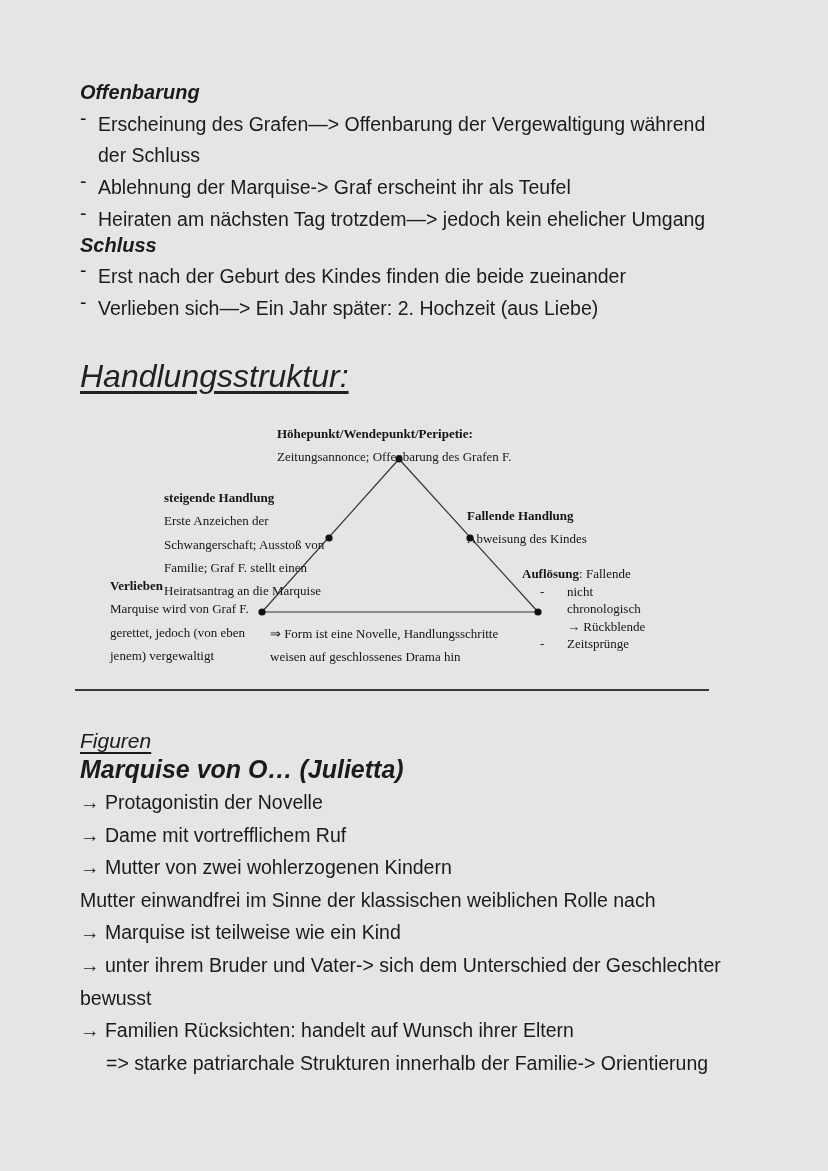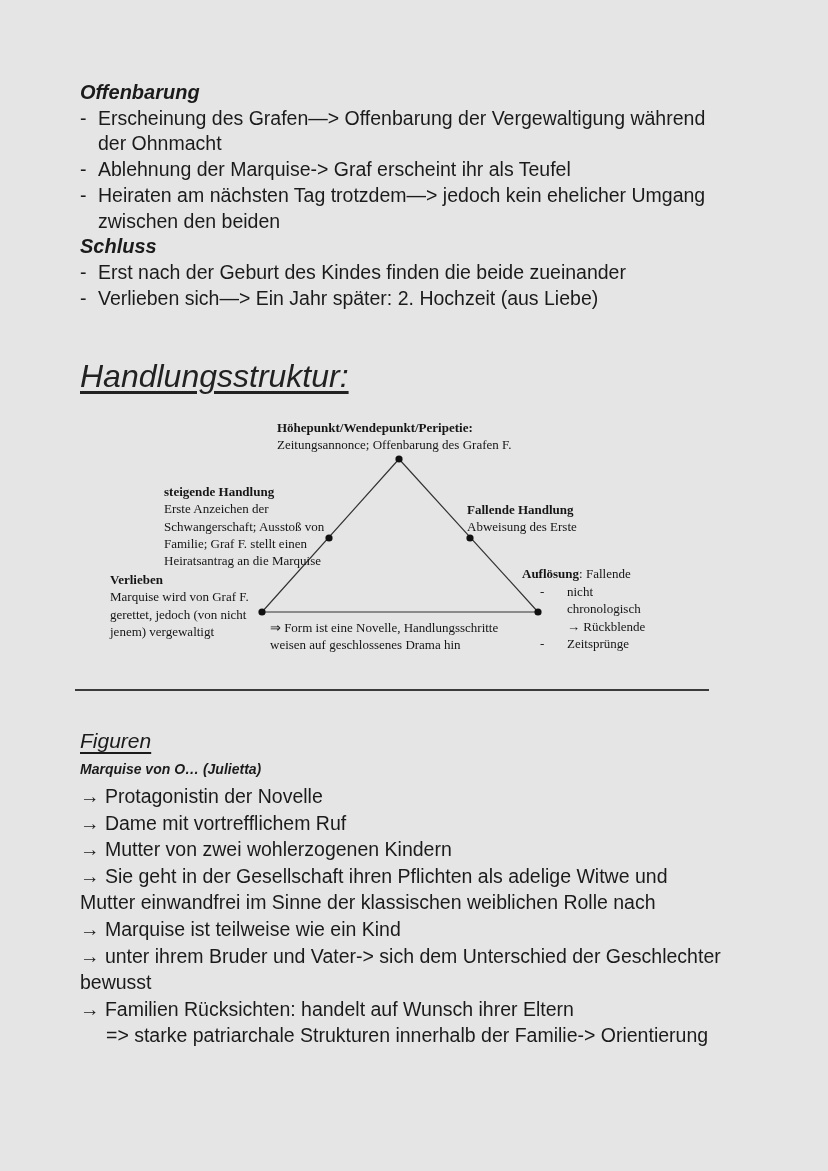--- a/index.html
+++ b/index.html
@@ -5,21 +5,21 @@
   html,body{margin:0;padding:0;background:#ffffff;}
   .page{
     position:relative;width:828px;height:1171px;background:#e5e5e5;
     font-family:"Liberation Sans",sans-serif;color:#1b1b1b;overflow:hidden;padding-left:31px;
   }
   
   .notes-top{position:absolute;left:80px;top:80px;width:692px;font-size:19.5px;line-height:25.7px;}
   .note-heading{font-weight:bold;font-style:italic;font-size:20px;}
   .dash-item{display:flex;}
   .dash-col{width:18px;flex:none;}
-  .line{display:block;}
+  .line{display:block;margin-top:6px;}
   
   .sec-heading{
     position:absolute;left:80px;font-style:italic;text-decoration:underline;
     text-underline-offset:4px;color:#222;
   }
   #handlung-heading{top:358px;font-size:32px;}
   
   .diagram{
     position:absolute;left:0;top:410px;width:664px;height:260px;
     font-family:"Liberation Serif",serif;font-size:13px;line-height:17.3px;color:#151515;
@@ -28,50 +28,49 @@
   .dlabel{position:absolute;white-space:nowrap;}
   .dlabel b{font-weight:bold;}
   .res-rows{position:absolute;left:540px;top:173px;}
   .res-row{display:flex;}
   .res-dash{width:27px;flex:none;}
   
   .divider{position:absolute;left:75px;top:689px;width:634px;height:2px;background:#3a3a3a;}
   
   .figuren{position:absolute;left:80px;top:727px;width:700px;font-size:19.5px;line-height:26.6px;}
   #figuren-heading{font-style:italic;text-decoration:underline;text-underline-offset:4px;font-size:21px;line-height:28px;}
-  .fig-subheading{font-weight:bold;font-style:italic;font-size:14px;line-height:28px;}
+  .fig-subheading{font-weight:bold;font-style:italic;font-size:25px;line-height:28px;}
   .indent1{padding-left:26px;}
   .indent2{padding-left:32px;}
 </style>
 </head>
 <body>
 
 <div class="page">
 
   <div class="notes-top">
     <div class="note-heading">Offenbarung</div>
 
     <div class="dash-item">
       <span class="dash-col">-</span>
       <span>
         <span class="line">Erscheinung des Grafen—&gt; Offenbarung der Vergewaltigung während</span>
-        <span class="line">der Ohnmacht</span>
+        <span class="line">der Schluss</span>
       </span>
     </div>
     <div class="dash-item">
       <span class="dash-col">-</span>
       <span>
         <span class="line">Ablehnung der Marquise-&gt; Graf erscheint ihr als Teufel</span>
       </span>
     </div>
     <div class="dash-item">
       <span class="dash-col">-</span>
       <span>
         <span class="line">Heiraten am nächsten Tag trotzdem—&gt; jedoch kein ehelicher Umgang</span>
-        <span class="line">zwischen den beiden</span>
       </span>
     </div>
 
     <div class="note-heading">Schluss</div>
 
     <div class="dash-item">
       <span class="dash-col">-</span>
       <span>
         <span class="line">Erst nach der Geburt des Kindes finden die beide zueinander</span>
       </span>
@@ -104,27 +103,27 @@
     <div class="dlabel" style="left:164px;top:73px;">
       <b class="line">steigende Handlung</b>
       <span class="line">Erste Anzeichen der</span>
       <span class="line">Schwangerschaft; Ausstoß von</span>
       <span class="line">Familie; Graf F. stellt einen</span>
       <span class="line">Heiratsantrag an die Marquise</span>
     </div>
 
     <div class="dlabel" style="left:467px;top:91px;">
       <b class="line">Fallende Handlung</b>
-      <span class="line">Abweisung des Erste</span>
+      <span class="line">Abweisung des Kindes</span>
     </div>
 
     <div class="dlabel" style="left:110px;top:161px;">
       <b class="line">Verlieben</b>
       <span class="line">Marquise wird von Graf F.</span>
-      <span class="line">gerettet, jedoch (von nicht</span>
+      <span class="line">gerettet, jedoch (von eben</span>
       <span class="line">jenem) vergewaltigt</span>
     </div>
 
     <div class="dlabel" style="left:522px;top:155px;">
       <b>Auflösung</b><span>: Fallende</span>
     </div>
     <div class="res-rows">
       <div class="res-row">
         <span class="res-dash">-</span>
         <span>nicht chronologisch</span>
@@ -154,21 +153,20 @@
     <div>
       <span class="line">→ Protagonistin der Novelle</span>
     </div>
     <div>
       <span class="line">→ Dame mit vortrefflichem Ruf</span>
     </div>
     <div>
       <span class="line">→ Mutter von zwei wohlerzogenen Kindern</span>
     </div>
     <div>
-      <span class="line">→ Sie geht in der Gesellschaft ihren Pflichten als adelige Witwe und</span>
       <span class="line">Mutter einwandfrei im Sinne der klassischen weiblichen Rolle nach</span>
     </div>
     <div>
       <span class="line">→ Marquise ist teilweise wie ein Kind</span>
     </div>
     <div>
       <span class="line">→ unter ihrem Bruder und Vater-&gt; sich dem Unterschied der Geschlechter</span>
       <span class="line">bewusst</span>
     </div>
     <div>

